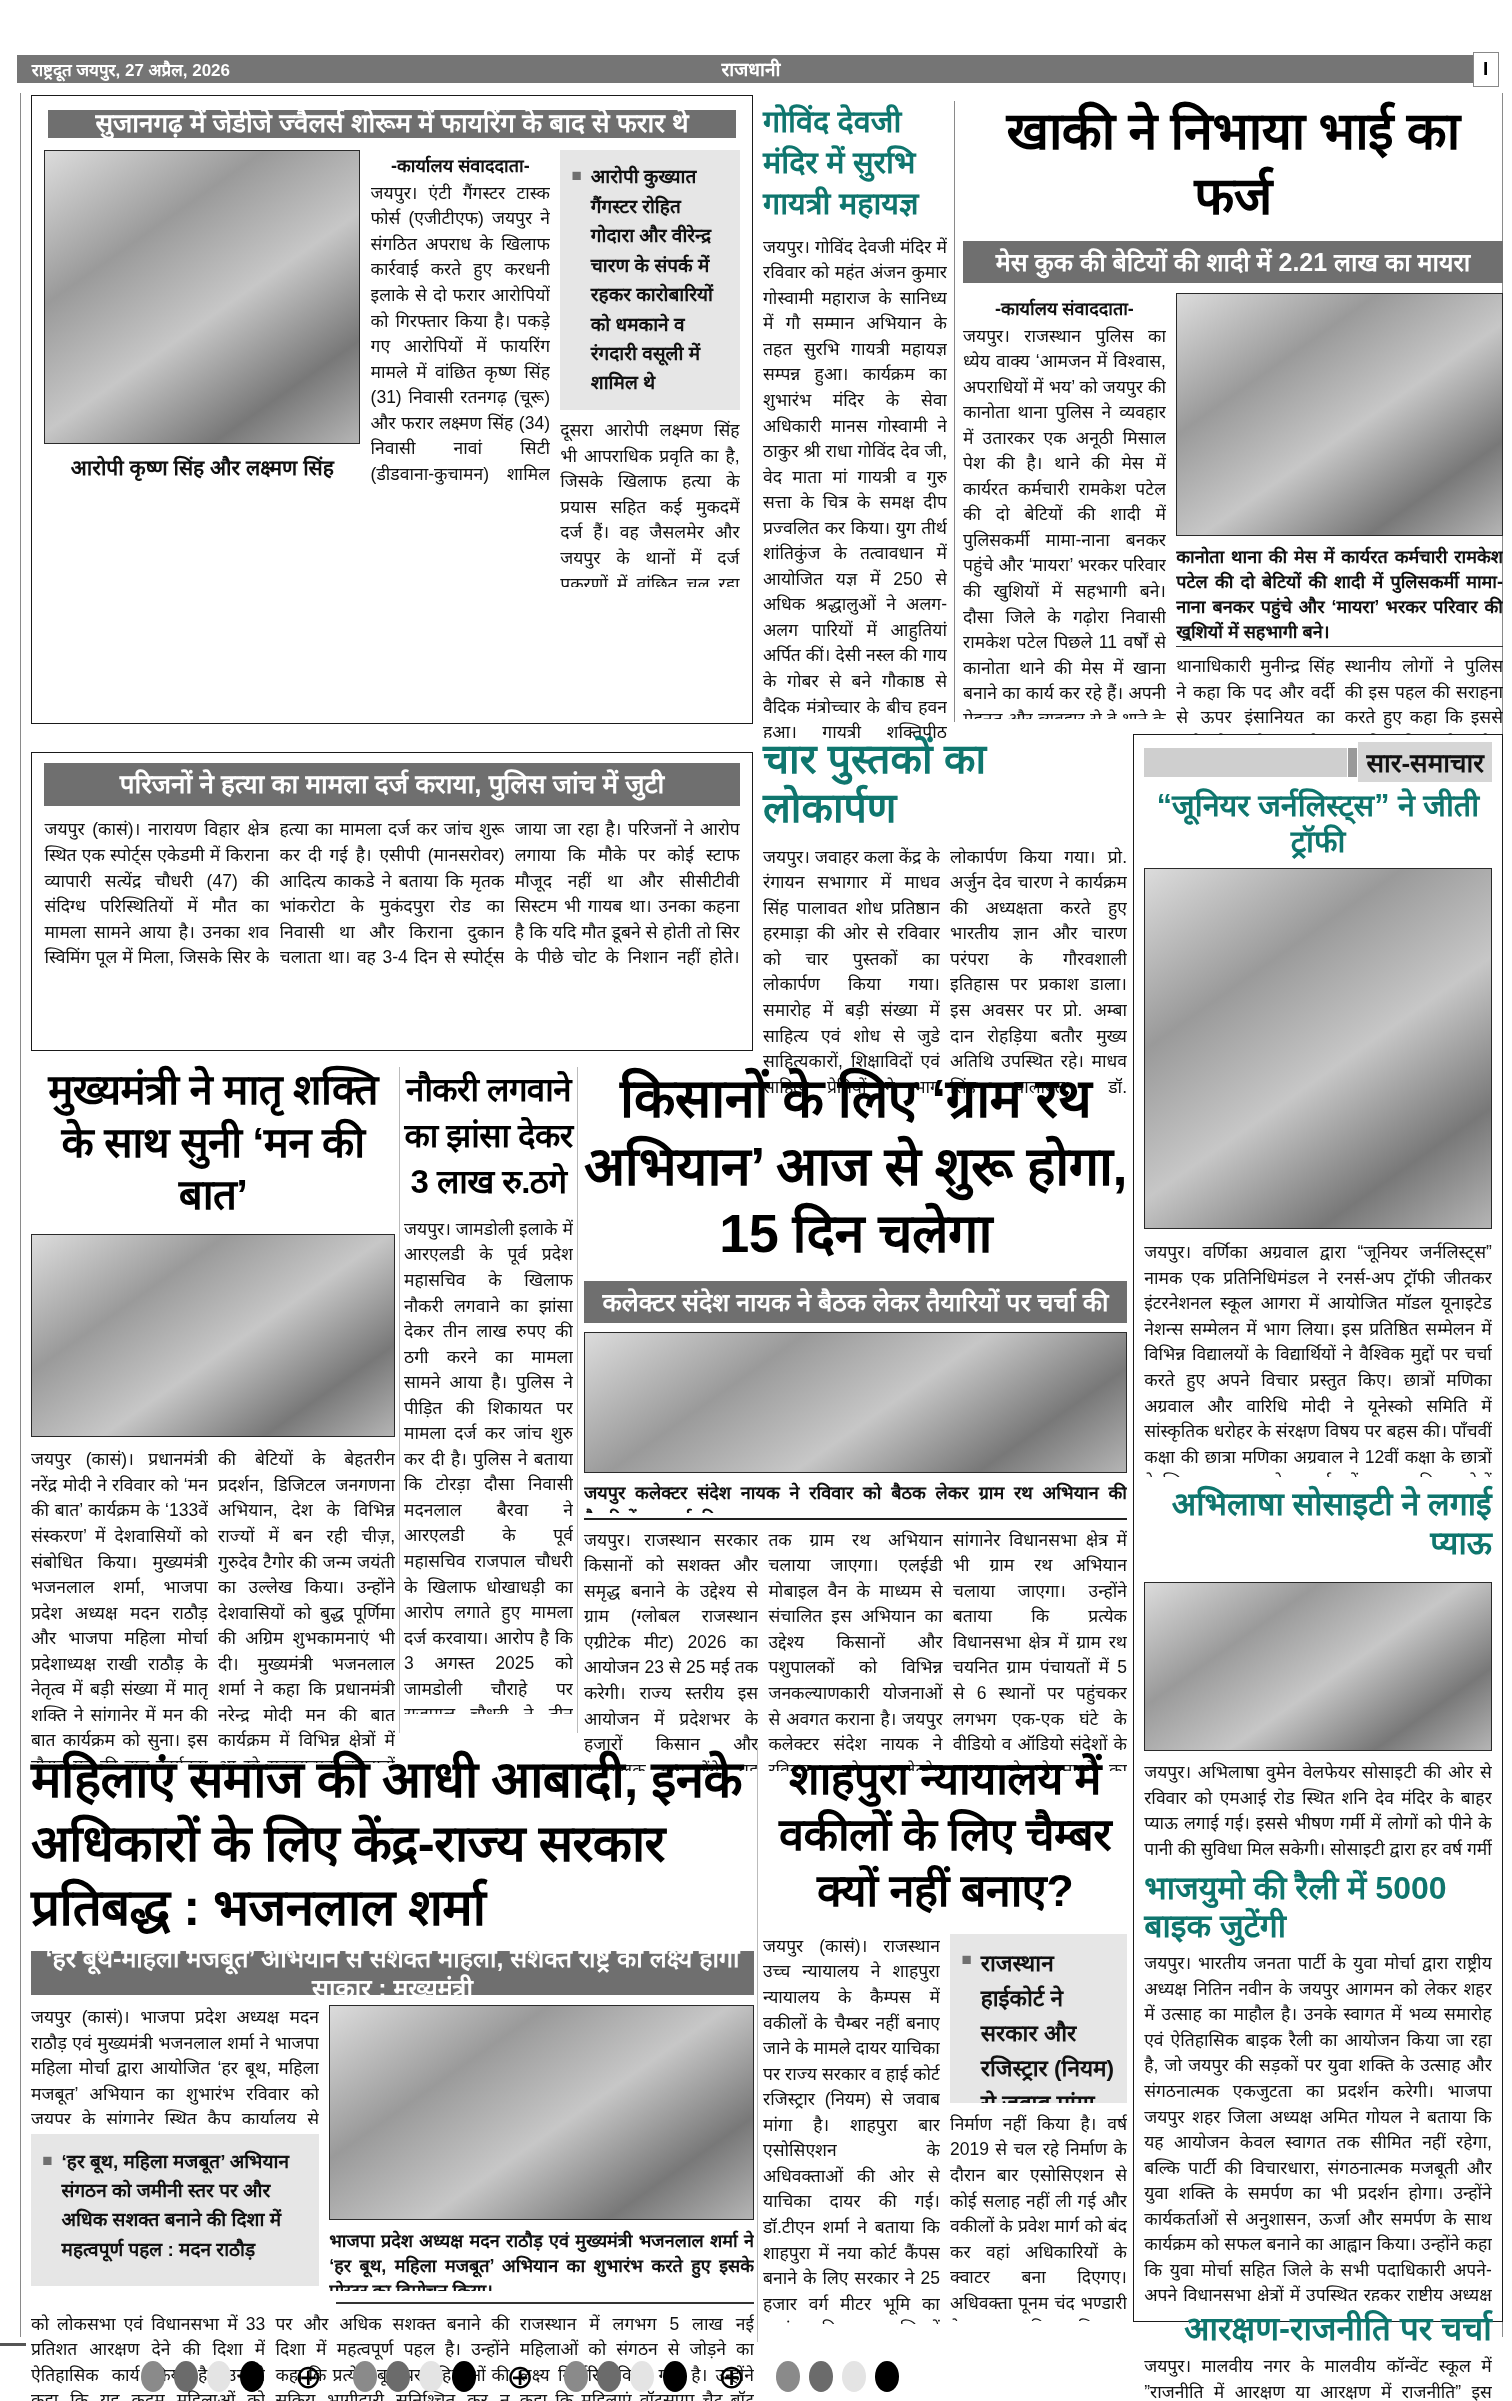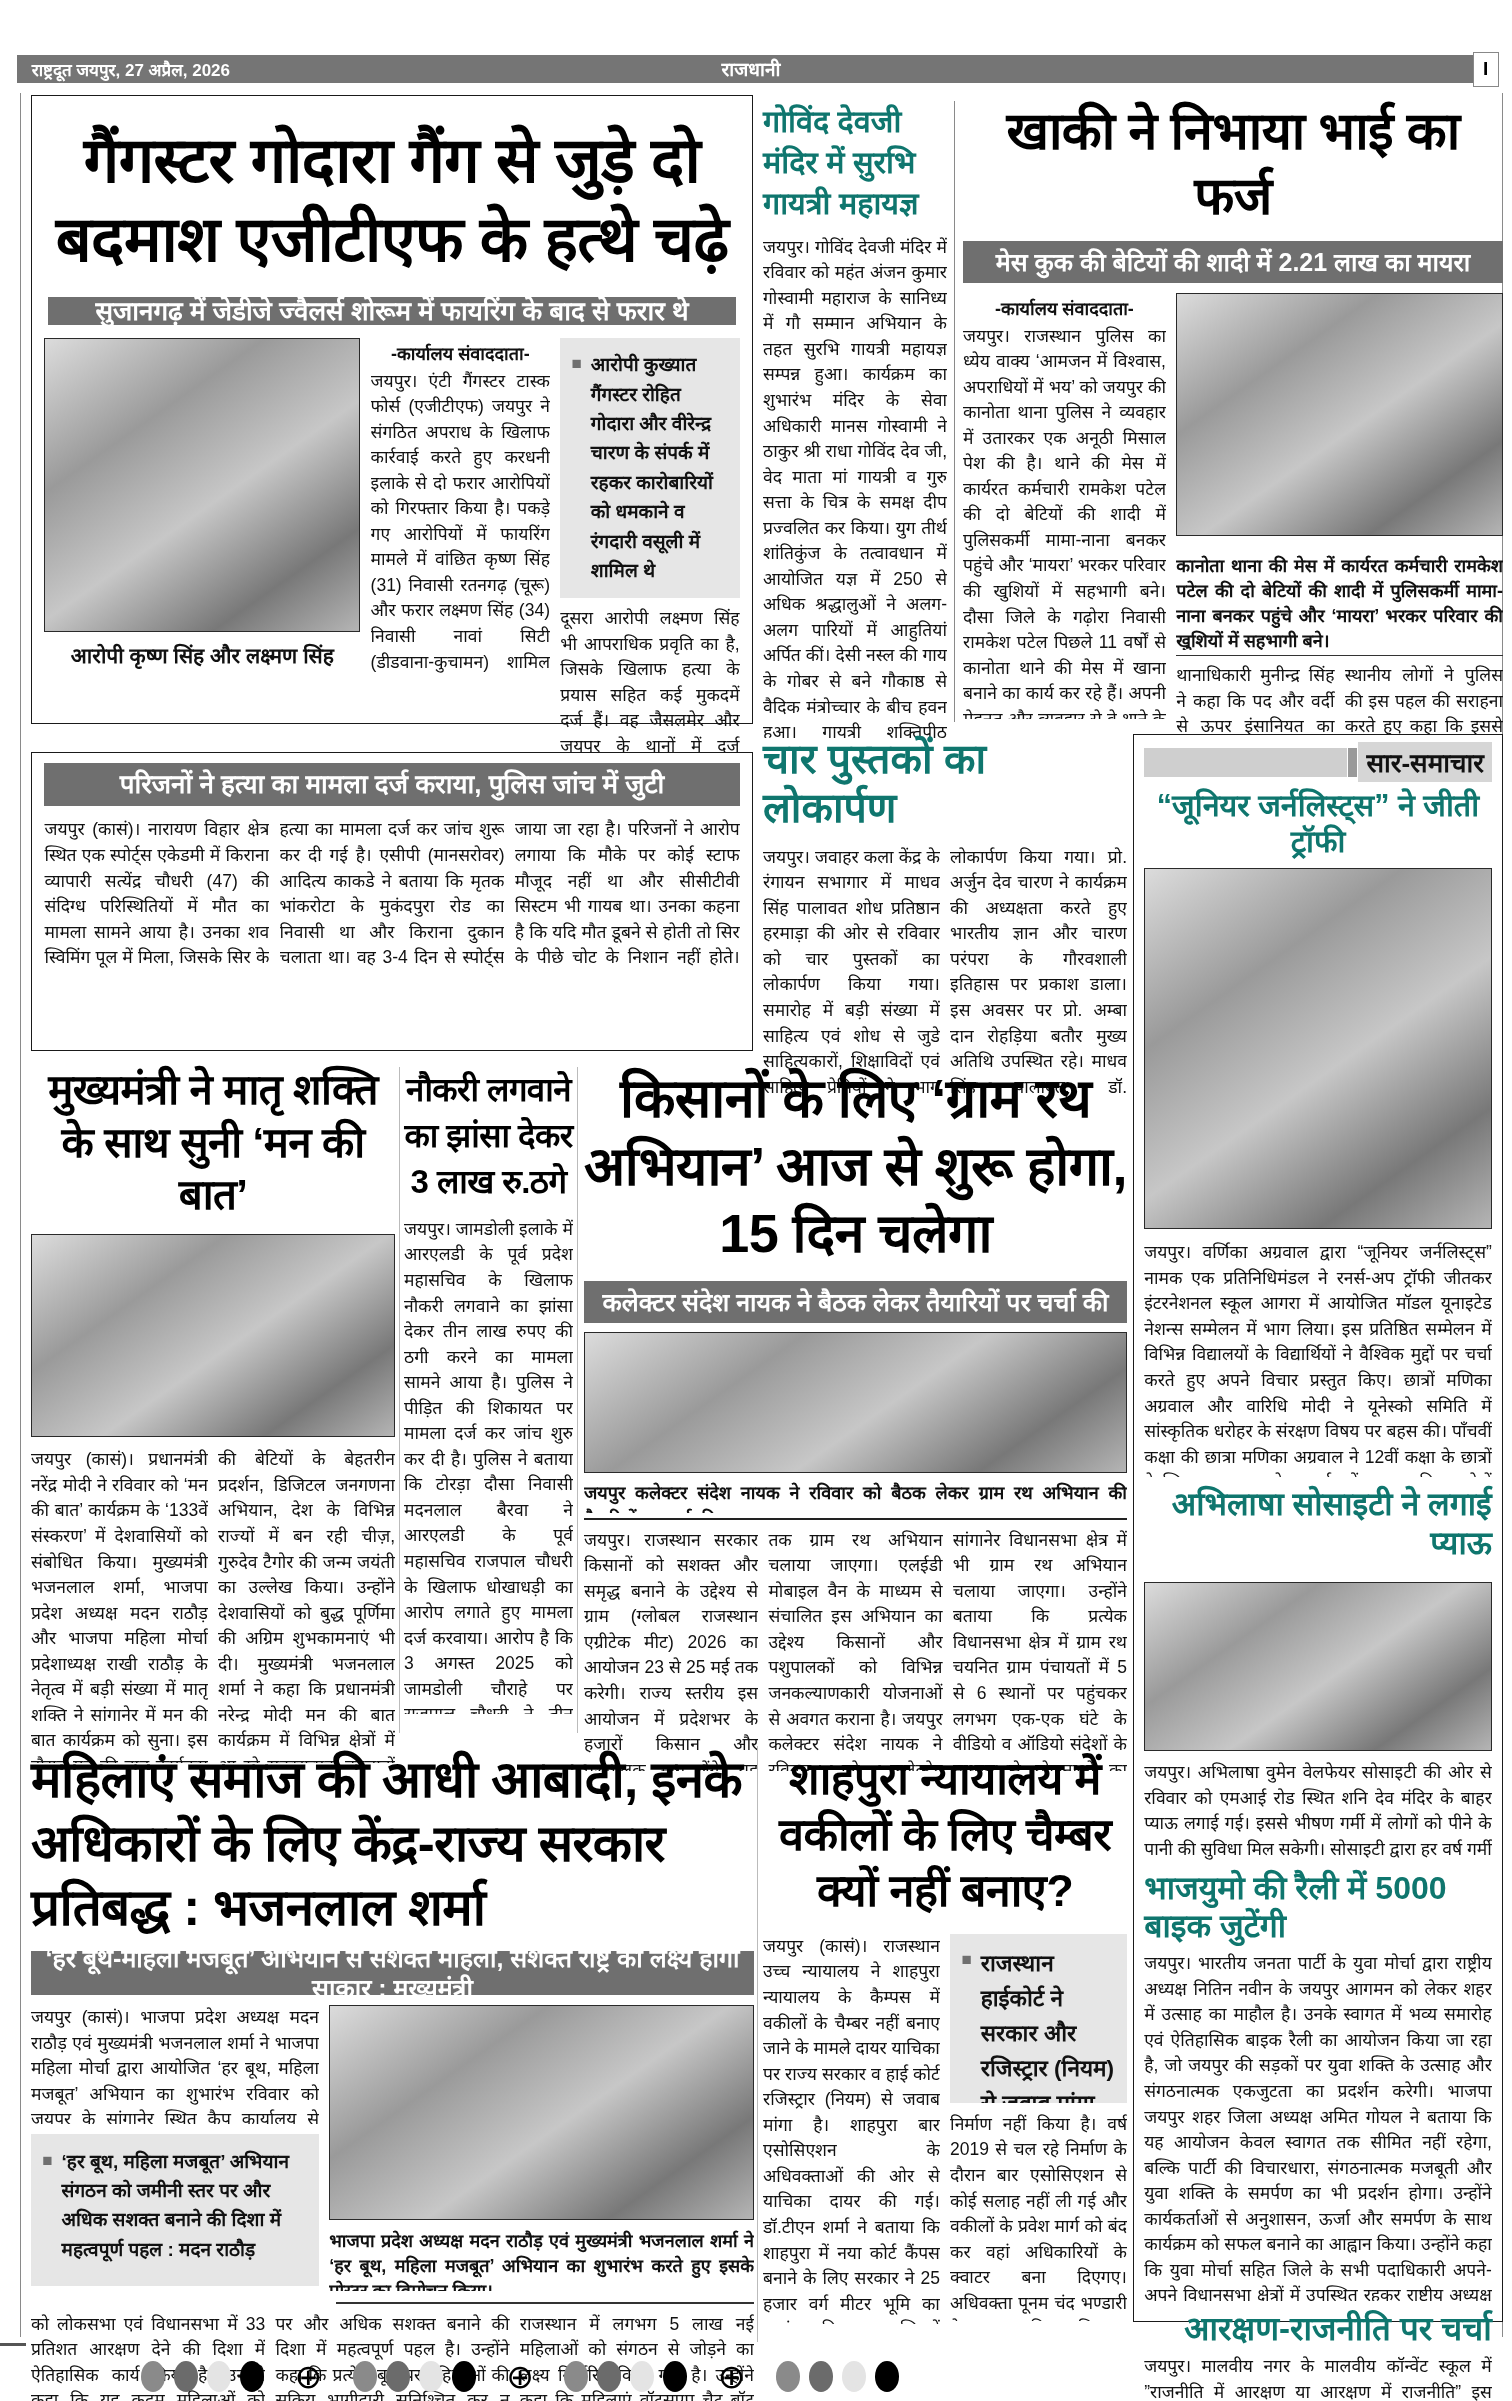--- a/index.html
+++ b/index.html
@@ -49,21 +49,20 @@
 <div class="abs mast">
   <span class="m-left">राष्ट्रदूत जयपुर, 27 अप्रैल, 2026</span>
   <span class="m-center">राजधानी</span>
   <span class="m-marker">I</span>
 </div>
 
 <div class="abs vr" style="left:20.3px; top:93px; height:2244px;"></div>
 <div class="abs vr" style="left:1502px; top:93px; height:2244px;"></div>
 
 <div class="abs box" style="left:31px; top:95px; width:722px; height:629px; padding:13.6px 12.4px;">
-  <div class="hl" style="font-size:63px; padding:11.3px 5.6px 19px;">गैंगस्टर गोदारा गैंग से जुड़े दो बदमाश एजीटीएफ के हत्थे चढ़े</div>
   <div class="graybar" style="height:28px; font-size:26px; margin:0 3.4px;">सुजानगढ़ में जेडीजे ज्वैलर्स शोरूम में फायरिंग के बाद से फरार थे</div>
   <div class="colrow" style="margin-top:12.4px; height:350px;">
     <div style="flex:0 0 316px;">
       <div class="photo framed" style="height:294px;"></div>
       <div class="cap" style="margin-top:10.2px;">आरोपी कृष्ण सिंह और लक्ष्मण सिंह</div>
     </div>
     <div style="flex:1;">
       <div class="byline">-कार्यालय संवाददाता-</div>
       <div class="bt" style="height:305px;">जयपुर। एंटी गैंगस्टर टास्क फोर्स (एजीटीएफ) जयपुर ने संगठित अपराध के खिलाफ कार्रवाई करते हुए करधनी इलाके से दो फरार आरोपियों को गिरफ्तार किया है। पकड़े गए आरोपियों में फायरिंग मामले में वांछित कृष्ण सिंह (31) निवासी रतनगढ़ (चूरू) और फरार लक्ष्मण सिंह (34) निवासी नावां सिटी (डीडवाना-कुचामन) शामिल हैं। अतिरिक्त पुलिस महानिदेशक एसटीएफ, एजीटीएफ एवं एएनटीएफ ने बताया कि कार्रवाई अतिरिक्त पुलिस अधीक्षक शर्मा के सुपरविजन और पुलिस निरीक्षक प्रताप सिंह के नेतृत्व में की गई। पुलिस जांच में सामने आया कि वर्ष 2023 में चूरू के सुजानगढ़ स्थित जेडीजे ज्वैलर्स शोरूम में हुई फायरिंग की घटना में शामिल होने के बाद आरोपी पिछले तीन वर्षों से फरार चल रहा था। आरोपी कृष्ण सिंह हत्या के एक मामले में पहले जेल जा चुका है। वहीं</div>
     </div>
@@ -86,21 +85,21 @@
 <div class="abs" style="left:963px; top:97px; width:540px; height:626px;">
   <div class="hl" style="font-size:52px; padding:2.3px 0 11.3px;">खाकी ने निभाया भाई का फर्ज</div>
   <div class="graybar" style="height:42px; font-size:25px;">मेस कुक की बेटियों की शादी में 2.21 लाख का मायरा</div>
   <div class="colrow" style="margin-top:10.2px; height:429px;">
     <div style="flex:0 0 203px;">
       <div class="byline">-कार्यालय संवाददाता-</div>
       <div class="bt" style="height:395px;">जयपुर। राजस्थान पुलिस का ध्येय वाक्य ‘आमजन में विश्वास, अपराधियों में भय’ को जयपुर की कानोता थाना पुलिस ने व्यवहार में उतारकर एक अनूठी मिसाल पेश की है। थाने की मेस में कार्यरत कर्मचारी रामकेश पटेल की दो बेटियों की शादी में पुलिसकर्मी मामा-नाना बनकर पहुंचे और ‘मायरा’ भरकर परिवार की खुशियों में सहभागी बने। दौसा जिले के गढ़ोरा निवासी रामकेश पटेल पिछले 11 वर्षों से कानोता थाने की मेस में खाना बनाने का कार्य कर रहे हैं। अपनी मेहनत और व्यवहार से वे थाने के हर जवान के परिवार का हिस्सा बन चुके हैं। बेटियों की शादी के समय आर्थिक तंगी सामने आने पर पुलिस टीम उनके साथ खड़ी हो गई। थाना प्रभारी मुनीन्द्र सिंह के नेतृत्व में पुलिसकर्मियों ने आपसी सहयोग से राशि जुटाई और रामकेश के गांव गढ़ोरा पहुंचे। राजस्थानी परंपरा के अनुसार ‘मायरा’ (भात) की रस्म निभाते हुए पुलिसकर्मियों ने ढोल-नगाड़ों और मंगल गीतों के बीच भात भरा। पुलिस टीम ने 2 लाख 21 हजार रुपए नकद, बेटियों के लिए सोने-चांदी</div>
     </div>
     <div style="flex:1;">
       <div class="photo framed" style="height:243px;"></div>
-      <div class="cap-l" style="margin-top:18px; height:96px; overflow:hidden;">कानोता थाना की मेस में कार्यरत कर्मचारी रामकेश पटेल की दो बेटियों की शादी में पुलिसकर्मी मामा-नाना बनकर पहुंचे और ‘मायरा’ भरकर परिवार की खुशियों में सहभागी बने।</div>
+      <div class="cap-l" style="margin-top:9px; height:96px; overflow:hidden;">कानोता थाना की मेस में कार्यरत कर्मचारी रामकेश पटेल की दो बेटियों की शादी में पुलिसकर्मी मामा-नाना बनकर पहुंचे और ‘मायरा’ भरकर परिवार की खुशियों में सहभागी बने।</div>
       <div class="hr" style="margin:5.6px 0 6.8px; height:1.1px; background:#333;"></div>
       <div class="colrow" style="height:124px;">
         <div class="bt">थानाधिकारी मुनीन्द्र सिंह ने कहा कि पद और वर्दी से ऊपर इंसानियत का धर्म होता है। रामकेश हमारे परिवार के सदस्य हैं और उनकी बेटियों की शादी में सहयोग करना हमारा कर्तव्य था।</div>
         <div class="bt">स्थानीय लोगों ने पुलिस की इस पहल की सराहना करते हुए कहा कि इससे खाकी की संवेदनशील छवि मजबूत होती है और आमजन का भरोसा बढ़ता है। यह उदाहरण दर्शाता है कि पुलिस केवल कानून व्यवस्था तक सीमित नहीं, बल्कि समाज के हर सुख-दुख में सहभागी है।</div>
       </div>
     </div>
   </div>
   <div class="bt" style="height:0px;">के जेवर, नए कपड़े और शादी का अन्य आवश्यक सामान भेंट किया। वर्दी में सजे जवानों को इस रूप में देखकर रामकेश और उनका परिवार भावुक हो उठा।</div>
 </div>
 

